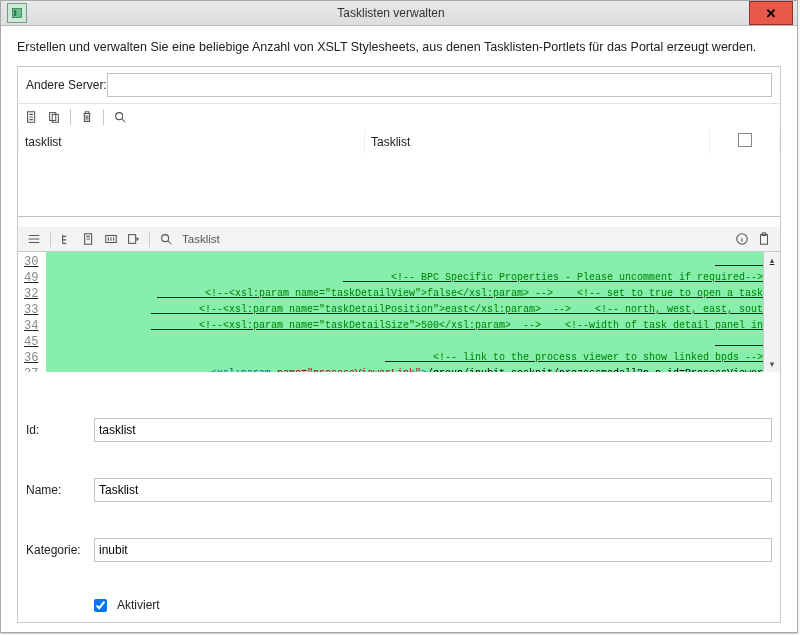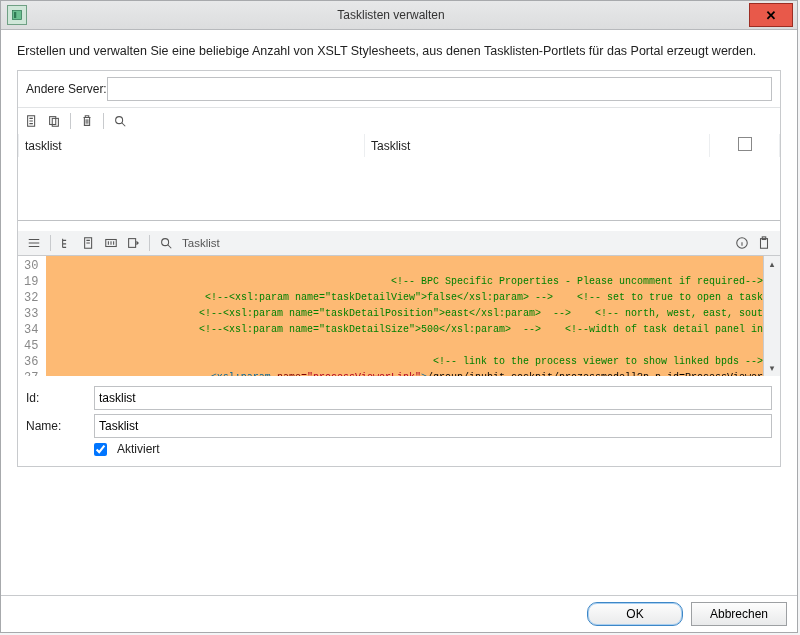--- a/index.html
+++ b/index.html
@@ -150,23 +150,24 @@
     background:#f2f3f4;
     gap:2px;
     height: 22px;
   }
   .editor-header .crumb {
     margin-left:4px; color:#555; font-size:11.5px;
   }
   .editor-header .spacer { flex:1; }
   .editor-body {
     position:relative;
-    background:#fdba74;
+    background:#86efac;
     height: 120px;
     overflow:hidden;
+    text-decoration:underline;
   }
   .editor-inner {
     display:flex;
     height:100%;
     overflow:hidden;
   }
   .gutter {
     background:#fff;
     color:#888;
     font-family: Consolas, "Courier New", monospace;
@@ -199,21 +200,21 @@
   }
   .editor-vscroll .arrow {
     height:16px; display:flex; align-items:center; justify-content:center;
     color:#555; font-size:9px; cursor:pointer;
   }
 
   .form {
     padding: 10px 8px 6px 8px;
   }
   .form .row {
-    display:flex; align-items:center; gap:6px; margin-bottom:4px;
+    display:flex; align-items:center; gap:6px; margin-bottom:4px;margin-top:36px;
   }
   .form .row label {
     width: 62px;
   }
   .form .row input[type="text"] {
     flex:1; height:20px;
     border:1px solid #bfc1c4;
     padding:1px 4px;
     font-family:inherit; font-size:12px;
   }
@@ -370,21 +371,21 @@
               <svg viewBox="0 0 16 16">
                 <rect x="4" y="3" width="8" height="11"></rect>
                 <rect x="6" y="1" width="4" height="3"></rect>
               </svg>
             </div>
         </div>
         <div class="editor-body">
           <div class="editor-inner">
             <div class="gutter" id="gutter">
                 <div>30</div>
-                <div>19</div>
+                <div>49</div>
                 <div>32</div>
                 <div>33</div>
                 <div>34</div>
                 <div>45</div>
                 <div>36</div>
                 <div>37</div>
               </div>
             <div class="code" id="code"><div><span>        </span></div><div><span>        </span><span class="c-comment">&lt;!-- BPC Specific Properties - Please uncomment if required--&gt;</span></div><div><span>        </span><span class="c-comment">&lt;!--&lt;xsl:param name="taskDetailView"&gt;false&lt;/xsl:param&gt; --&gt;</span><span class="c-text">    </span><span class="c-comment">&lt;!-- set to true to open a task</span></div><div><span>        </span><span class="c-comment">&lt;!--&lt;xsl:param name="taskDetailPosition"&gt;east&lt;/xsl:param&gt;  --&gt;</span><span class="c-text">    </span><span class="c-comment">&lt;!-- north, west, east, sout</span></div><div><span>        </span><span class="c-comment">&lt;!--&lt;xsl:param name="taskDetailSize"&gt;500&lt;/xsl:param&gt;  --&gt;</span><span class="c-text">    </span><span class="c-comment">&lt;!--width of task detail panel in</span></div><div><span>        </span></div><div><span>        </span><span class="c-comment">&lt;!-- link to the process viewer to show linked bpds --&gt;</span></div><div><span>        </span><span class="c-tag">&lt;xsl:param </span><span class="c-attr">name=</span><span class="c-red">"processViewerLink"</span><span class="c-tag">&gt;</span><span class="c-text">/group/inubit-cockpit/prozessmodell?p_p_id=ProcessViewer</span></div></div>
             <div class="editor-vscroll">
               <div class="arrow">▴</div>
@@ -398,20 +399,24 @@
 
       <div class="form">
         <div class="row">
           <label>Id:</label>
           <input type="text" value="tasklist" style="">
         </div>
         <div class="row">
           <label>Name:</label>
           <input type="text" value="Tasklist" style="">
         </div>
+        <div class="row">
+          <label>Kategorie:</label>
+          <input type="text" value="inubit" style="">
+        </div>
         <div class="row checkboxrow">
           <input type="checkbox" id="active-chk" checked="" style="">
           <label for="active-chk">Aktiviert</label>
         </div>
       </div>
     </div>
   </div>
 
   <div class="buttonbar">
     <button class="btn primary">OK</button>

